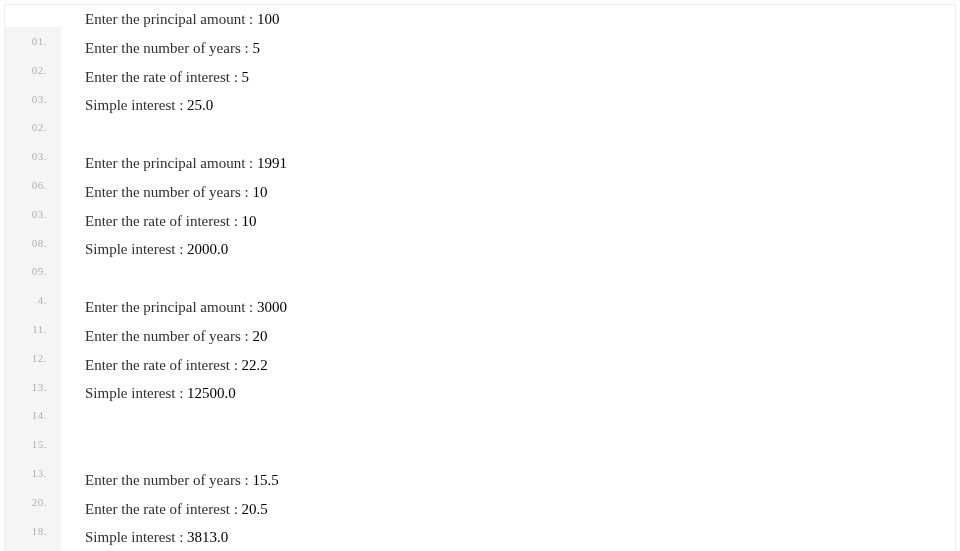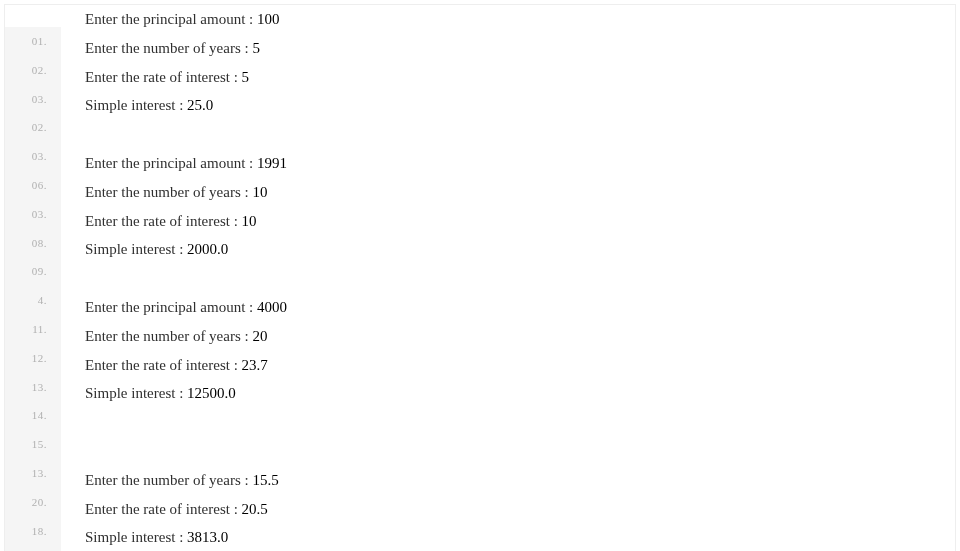--- a/index.html
+++ b/index.html
@@ -81,29 +81,29 @@
     <div class="line">
       <div class="gutter">09.</div>
       <div class="content"><span>Simple interest : </span><span class="num">2000.0</span></div>
     </div>
     <div class="line">
       <div class="gutter">4.</div>
       <div class="content"><span> </span></div>
     </div>
     <div class="line">
       <div class="gutter">11.</div>
-      <div class="content"><span>Enter the principal amount : </span><span class="num">4000</span></div>
+      <div class="content"><span>Enter the principal amount : </span><span class="num">3000</span></div>
     </div>
     <div class="line">
       <div class="gutter">12.</div>
       <div class="content"><span>Enter the number of years : </span><span class="num">20</span></div>
     </div>
     <div class="line">
       <div class="gutter">13.</div>
-      <div class="content"><span>Enter the rate of interest : </span><span class="num">23.7</span></div>
+      <div class="content"><span>Enter the rate of interest : </span><span class="num">22.2</span></div>
     </div>
     <div class="line">
       <div class="gutter">14.</div>
       <div class="content"><span>Simple interest : </span><span class="num">12500.0</span></div>
     </div>
     <div class="line">
       <div class="gutter">15.</div>
       <div class="content"><span> </span></div>
     </div>
     <div class="line">

